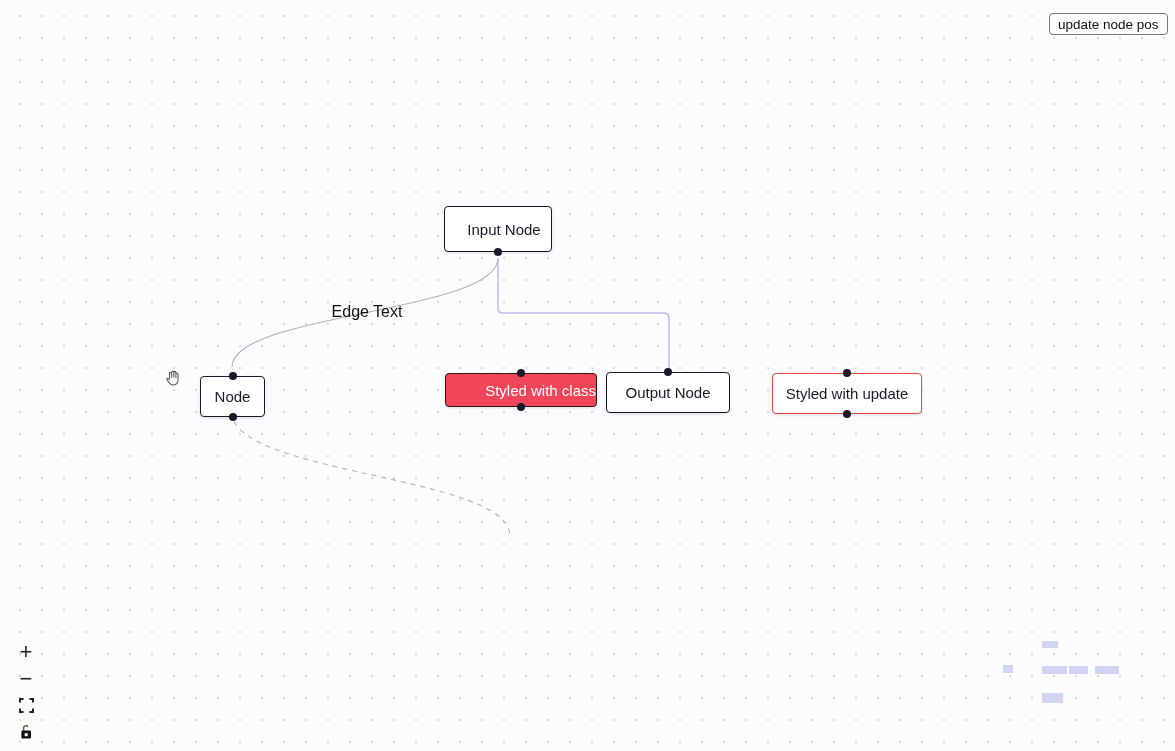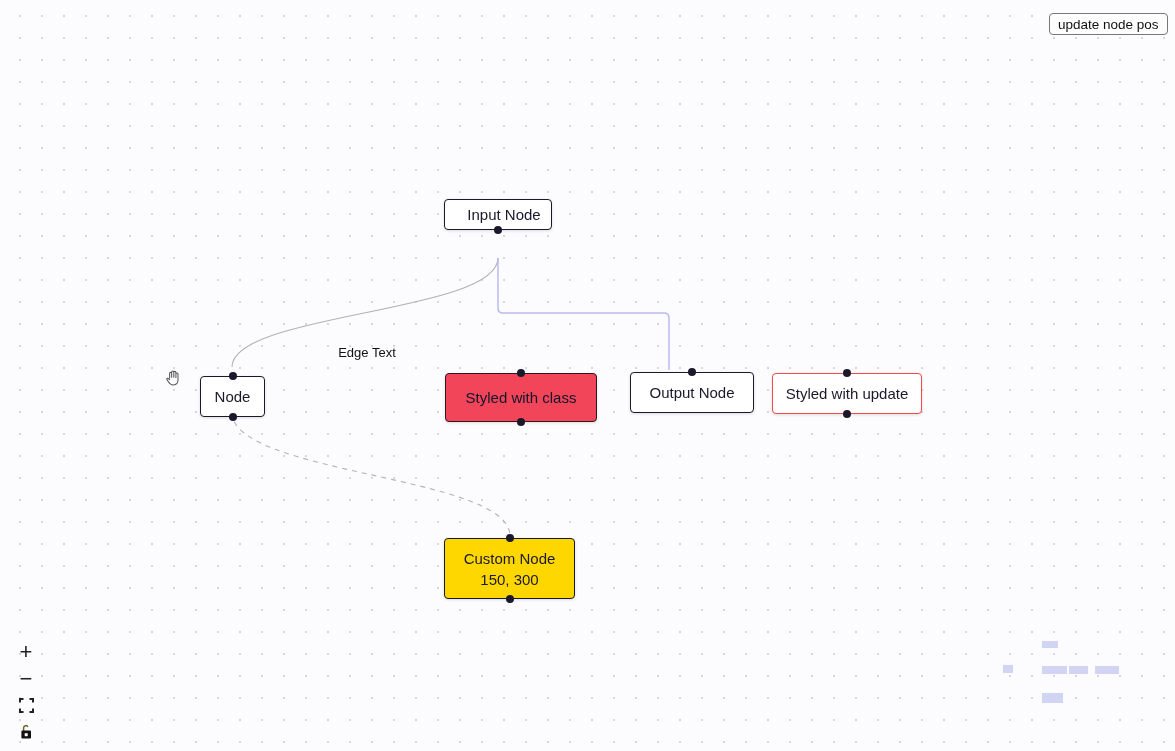--- a/index.html
+++ b/index.html
@@ -17,39 +17,39 @@
     background-position: 9px 5px;
   }
   svg.edge-layer { position:absolute; left:0; top:0; pointer-events:none; }
   .edge-default { fill:none; stroke:#b1b1b7; stroke-width:1.1; }
   .edge-dashed  { fill:none; stroke:#b1b1b7; stroke-width:1.1; stroke-dasharray:5 5; }
   .edge-step    { fill:none; stroke:#b8bbf0; stroke-width:1.5; }
 
   .edge-label {
     position:absolute; left:367px; top:312px;
     transform:translate(-50%,-50%);
-    font-size:13px; color:#111; white-space:nowrap;margin-top:40px;
+    font-size:16px; color:#111; white-space:nowrap;
   }
 
   .node {
     position:absolute;
     background:#ffffff;
     border:1px solid #1a192b;
     border-radius:4px;
     display:flex; flex-direction:column;
     align-items:center; justify-content:center;
     font-size:15px; color:#1a192b;
     box-shadow:0 1px 3px rgba(26,25,43,0.14);
     text-align:center;
   }
-  .node-input        { left:444px; top:199px; width:108px; height:31px;padding-left:12px; }
+  .node-input        { left:444px; top:206px; width:108px; height:46px;padding-left:12px; }
   .node-default      { left:200px; top:368px; width:65px;  height:41px;margin-top:8px; }
-  .node-styled-class { left:445px; top:373px; width:152px; height:49px;
-                       background:#f3455a; color:#0f172a; border-color:#2a1a20; }
-  .node-output       { left:606px; top:372px; width:124px; height:41px;margin-left:24px; }
+  .node-styled-class { left:445px; top:373px; width:152px; height:34px;
+                       background:#f3455a; color:#ffffff; border-color:#2a1a20;align-items:flex-end; }
+  .node-output       { left:606px; top:372px; width:124px; height:41px; }
   .node-styled-style { left:772px; top:373px; width:150px; height:41px; border-color:#f64848; }
   .node-custom       { left:444px; top:538px; width:131px; height:61px;
                        background:#ffd700; line-height:21px; }
 
   .handle {
     position:absolute; left:50%; transform:translateX(-50%);
     width:8px; height:8px; border-radius:50%;
     background:#1a192b;
   }
   .handle.top    { top:-5px; }
@@ -125,26 +125,20 @@
     <span class="node-label">Output Node</span>
     <span class="handle top"></span>
   </div>
 
   <div class="node node-styled-style">
     <span class="node-label">Styled with update</span>
     <span class="handle top"></span>
     <span class="handle bottom"></span>
   </div>
 
-  <div class="node node-custom">
-    <span class="node-label">Custom Node</span>
-    <span class="node-label">150, 300</span>
-    <span class="handle top"></span>
-    <span class="handle bottom"></span>
-  </div>
 
   <span class="cursor-float">
     <svg width="17" height="17" viewBox="0 0 17 17">
       <path d="M5.6 9 V4.4 a1.05 1.05 0 0 1 2.1 0 V8.2 m0 -4.6 V3 a1.05 1.05 0 0 1 2.1 0 v5.2 m0 -4.8 a1.05 1.05 0 0 1 2.1 0 V8.6 m0 -3.6 a1.05 1.05 0 0 1 2.1 0 V11 c0 3-1.9 4.9-4.8 4.9 -2.3 0-3.6-1.1-4.8-3.1 L2.9 10.4 c-.45-.75.55-1.6 1.25-1 l1.45 1.3" fill="#ffffff" stroke="#555" stroke-width="1.05" stroke-linecap="round" stroke-linejoin="round"></path>
     </svg>
   </span>
 
   <button class="update-btn">update node pos</button>
 
   <div class="controls">

